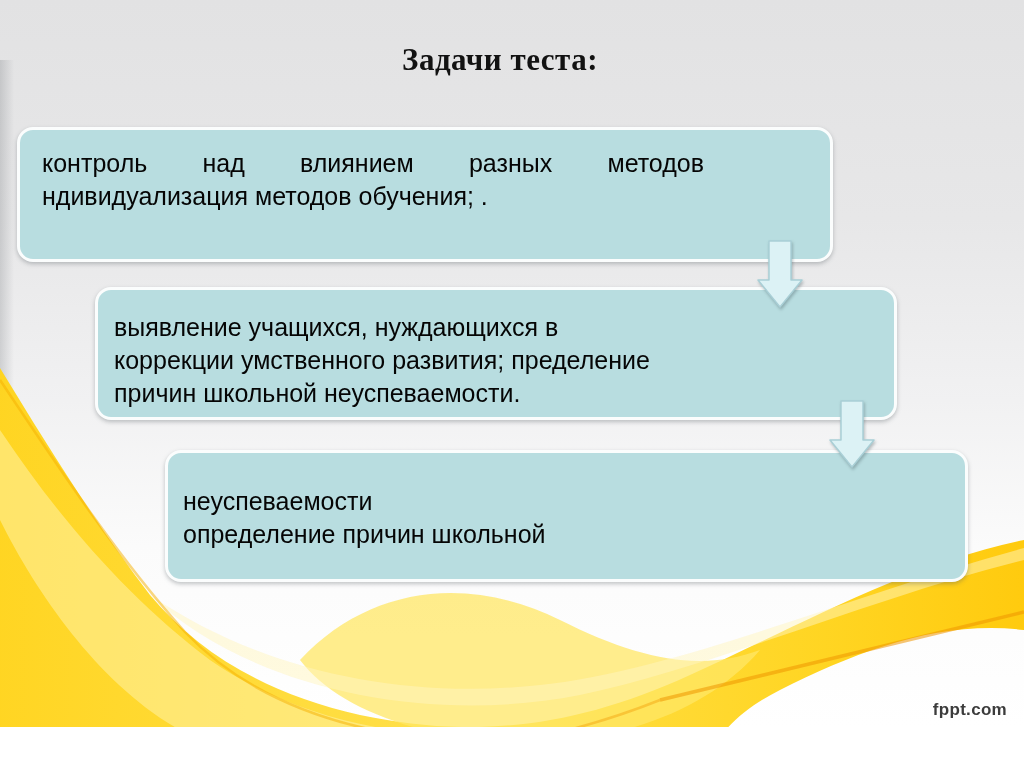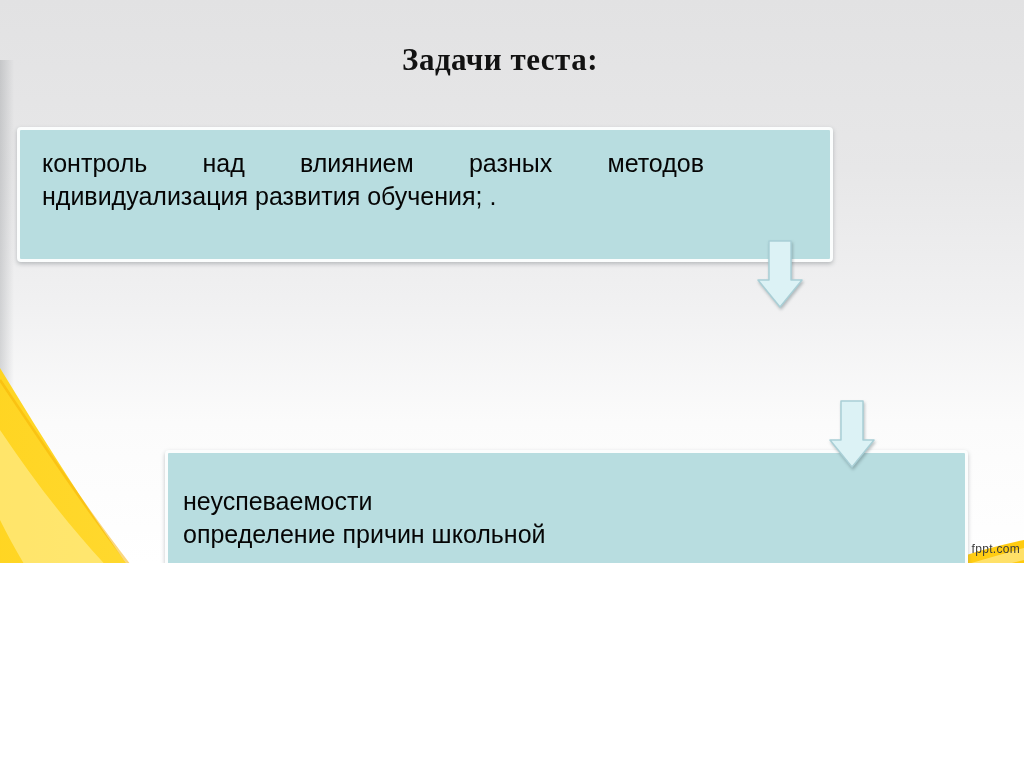--- a/index.html
+++ b/index.html
@@ -11,42 +11,42 @@
     --text-color:#050505;
     --watermark-color:#3c3c3c;
     --ribbon-main:#ffd41c;
     --ribbon-light:#ffe766;
     --ribbon-pale:#fff3a6;
     --ribbon-accent:#ef9500;
   }
   *{margin:0;padding:0;box-sizing:border-box;}
   html,body{width:1024px;height:767px;overflow:hidden;}
   body{font-family:"Liberation Sans",sans-serif;}
-  .slide{position:relative;width:1024px;height:563px;overflow:hidden;
+  .slide{position:relative;width:1024px;height:727px;overflow:hidden;
     background:linear-gradient(180deg,#e2e2e3 0%,#e7e7e8 30%,#f1f1f2 55%,#fbfbfb 75%,#ffffff 100%);}
   .left-shade{position:absolute;left:0;top:60px;width:14px;height:340px;
     background:linear-gradient(90deg,rgba(90,95,100,0.22),rgba(90,95,100,0));
     pointer-events:none;}
   .ribbon{position:absolute;left:0;top:0;width:1024px;height:767px;z-index:1;}
   .title{position:absolute;top:42px;left:0;width:1000px;text-align:center;
     font-family:"Liberation Serif",serif;font-weight:bold;font-size:31px;
     letter-spacing:0.5px;color:var(--title-color);z-index:2;}
   .box{position:absolute;background:var(--box-fill);
-    border:3px solid var(--box-border);border-radius:4px;
+    border:3px solid var(--box-border);border-radius:16px;
     box-shadow:0 2px 4px rgba(80,90,95,0.35);z-index:2;
     color:var(--text-color);font-size:25px;line-height:33px;}
   .box1{left:17px;top:127px;width:816px;height:135px;padding:17px 0 0 22px;}
   .box2{left:95px;top:287px;width:802px;height:133px;padding:21px 0 0 16px;}
   .box3{left:165px;top:450px;width:803px;height:132px;padding:32px 0 0 15px;}
   .jline{width:662px;text-align:justify;text-align-last:justify;}
   .line{white-space:nowrap;}
   .arrow{position:absolute;z-index:3;filter:drop-shadow(1.5px 2px 1.5px rgba(60,80,85,0.35));}
   .arrow1{left:757px;top:240px;}
   .arrow2{left:829px;top:400px;}
-  .watermark{position:absolute;right:4px;bottom:7px;font-size:12px;font-weight:normal;
+  .watermark{position:absolute;right:17px;bottom:7px;font-size:17px;font-weight:bold;
     color:var(--watermark-color);z-index:4;letter-spacing:0.3px;}
 </style>
 </head>
 <body>
 
 <div class="slide">
 
   <div class="left-shade"></div>
 
   <svg class="ribbon" viewBox="0 0 1024 767" preserveAspectRatio="none">
@@ -75,27 +75,32 @@
 
     <path d="M660,700 C800,665 920,638 1024,612" style="stroke:var(--ribbon-accent)" stroke-width="3.5" fill="none" opacity="0.55"></path>
     <path d="M0,380 C60,470 120,560 185,632 C240,690 320,725 420,738" style="stroke:#f5b000" stroke-width="2.5" fill="none" opacity="0.5"></path>
     <path d="M250,752 C420,770 560,740 660,700" style="stroke:var(--ribbon-accent)" stroke-width="2.5" fill="none" opacity="0.4"></path>
   </svg>
 
   <h1 class="title">Задачи теста:</h1>
 
   <div class="box box1">
     <div class="jline">контроль над влиянием разных методов</div>
-    <div class="line">ндивидуализация развития обучения; .</div>
+    <div class="line">ндивидуализация методов обучения; .</div>
   </div>
 
   <svg class="arrow arrow1" width="46" height="68" viewBox="0 0 46 68">
     <polygon points="12,1 34,1 34,40 45,40 23,67 1,40 12,40" style="fill:var(--arrow-fill);stroke:var(--arrow-border)" stroke-width="1.5" stroke-linejoin="round"></polygon>
   </svg>
 
+  <div class="box box2">
+    <div class="line">выявление учащихся, нуждающихся в</div>
+    <div class="line">коррекции умственного развития; пределение</div>
+    <div class="line">причин школьной неуспеваемости.</div>
+  </div>
 
   <svg class="arrow arrow2" width="46" height="68" viewBox="0 0 46 68">
     <polygon points="12,1 34,1 34,40 45,40 23,67 1,40 12,40" style="fill:var(--arrow-fill);stroke:var(--arrow-border)" stroke-width="1.5" stroke-linejoin="round"></polygon>
   </svg>
 
   <div class="box box3">
     <div class="line">неуспеваемости</div>
     <div class="line">определение причин школьной</div>
   </div>
 

